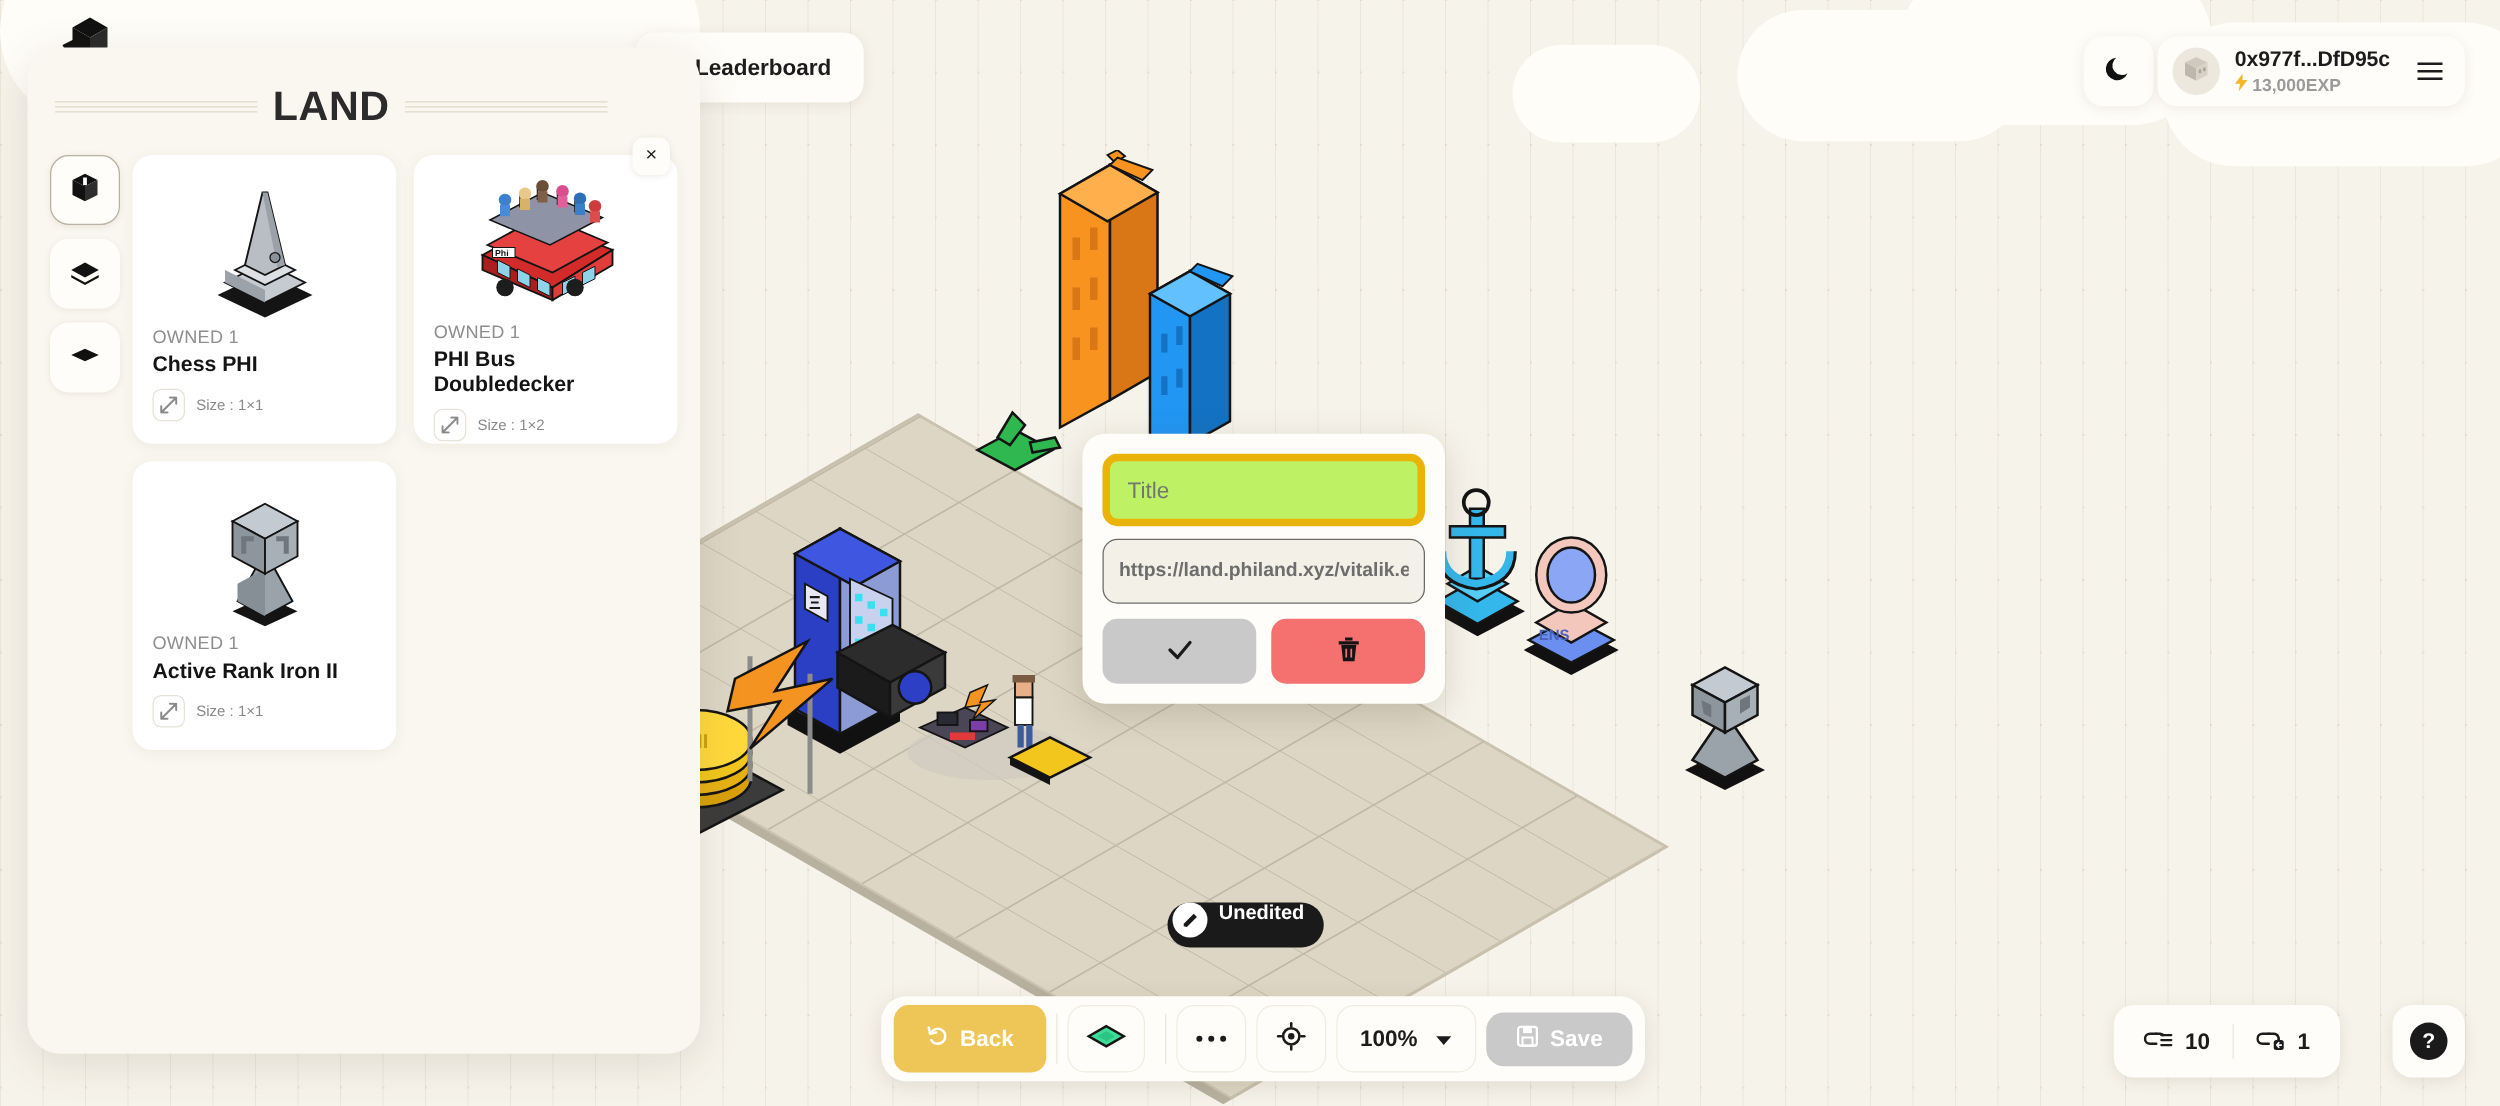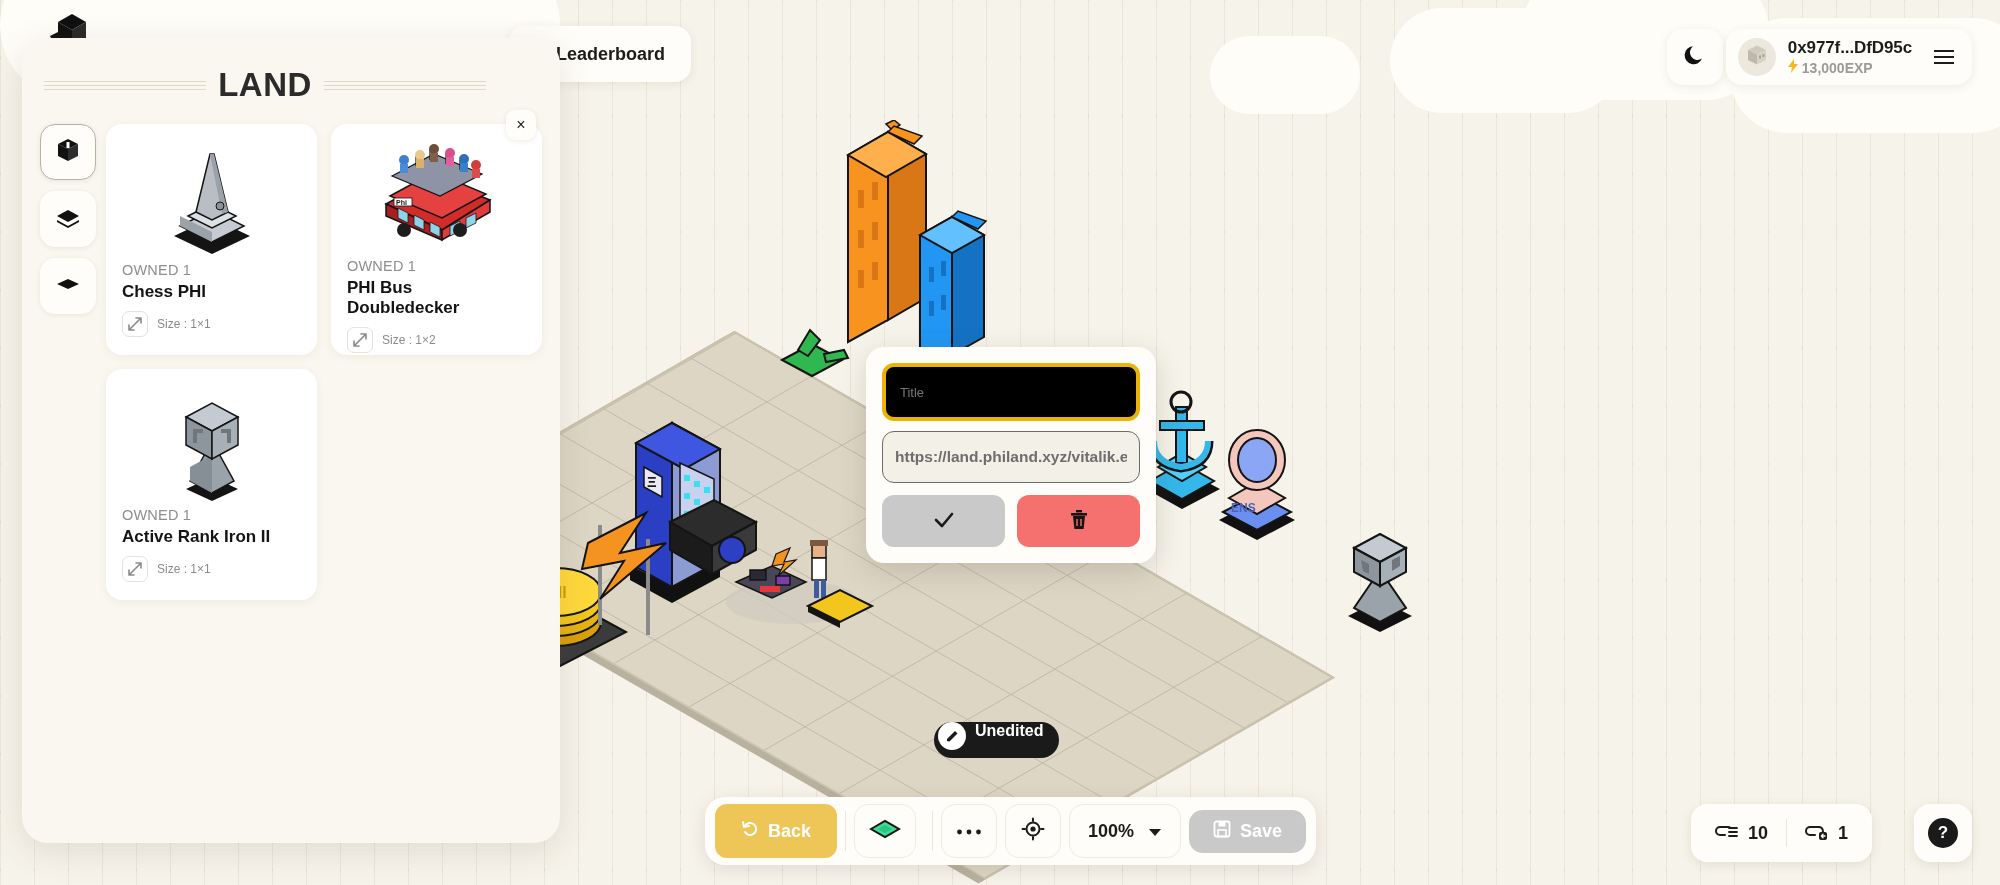--- a/index.html
+++ b/index.html
@@ -120,22 +120,22 @@
   
   #edit-dialog {
     position: absolute; left: 866px; top: 347px;
     width: 290px; background: #fffdf9;
     border-radius: 18px; padding: 16px;
     box-shadow: 0 8px 28px rgba(90,80,60,.20);
     z-index: 12;
   }
   #dlg-title-input {
     width: 100%; height: 58px; border-radius: 12px;
-    border: 4px solid #eab308; background: #000000;
-    font-size: 13px; color: #7e7e7e; padding: 0 14px;
+    border: 6px solid #eab308; background: #bef264;
+    font-size: 18px; color: #7e7e7e; padding: 0 14px;
     font-family: "Liberation Sans", sans-serif; outline: none;
   }
   #dlg-url-input {
     width: 100%; height: 52px; margin-top: 10px; border-radius: 12px;
     border: 1px solid #6b6b6b; background: #f3f0e8;
     font-size: 15.5px; font-weight: 700; color: #6d6d6d; padding: 0 12px;
     font-family: "Liberation Sans", sans-serif; outline: none;
   }
   #dlg-actions { display: flex; gap: 12px; margin-top: 12px; }
   #dlg-confirm {

